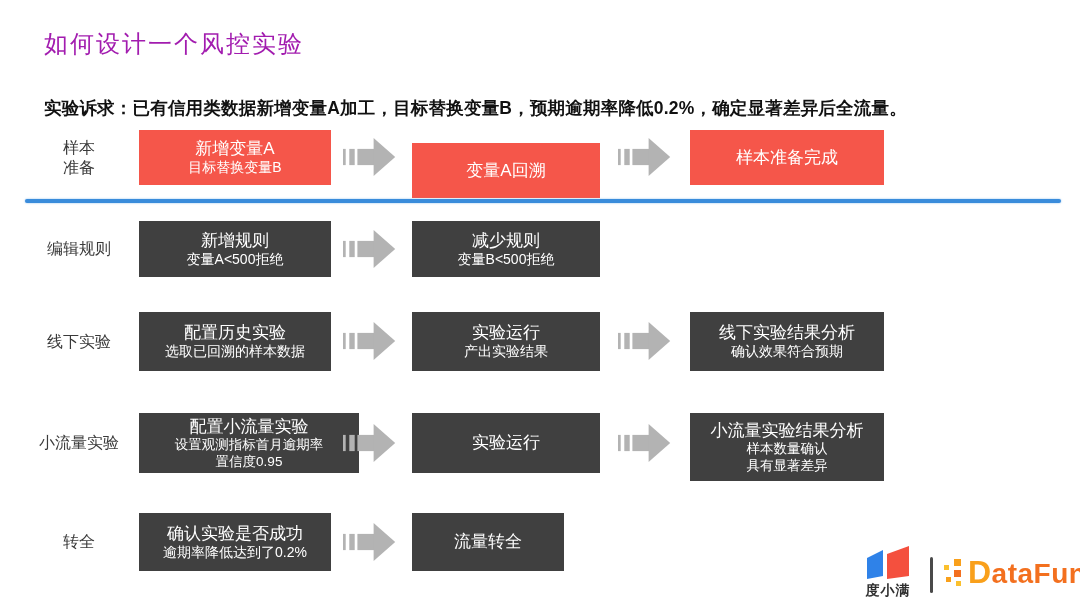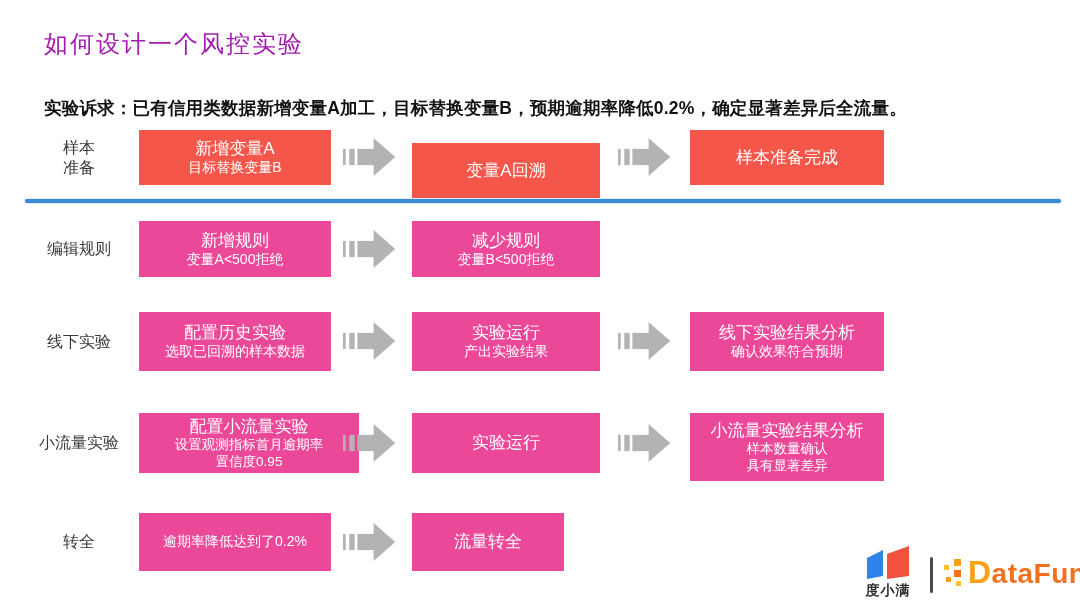--- a/index.html
+++ b/index.html
@@ -18,21 +18,21 @@
   .row-label{
     position:absolute;left:26px;width:106px;display:flex;flex-direction:column;
     align-items:center;justify-content:center;color:#3a3a3a;font-size:16px;
     line-height:20px;text-align:center;
   }
   .box{
     position:absolute;display:flex;flex-direction:column;align-items:center;
     justify-content:center;color:#ffffff;text-align:center;line-height:1.25;
   }
   .box.red{background:#f5564a;}
-  .box.blue{background:#ec4899;}
+  .box.blue{background:#404040;}
   .box .l1{font-size:17px;}
   .box .ls{font-size:14px;}
   .box .lxs{font-size:13.5px;}
   .arrow{position:absolute;width:54px;height:48px;}
   .arrow svg{display:block;width:100%;height:100%;}
   .divider{
     position:absolute;left:25px;top:199px;width:1036px;height:4px;
     background:#3a8cdb;border-radius:2px;
     box-shadow:0 0 2px rgba(120,180,235,.9);
   }
@@ -169,20 +169,21 @@
 <div class="box blue" style="left:690px;top:413px;width:194px;height:68px;">
   <span class="l1">小流量实验结果分析</span>
   <span class="lxs">样本数量确认</span>
   <span class="lxs">具有显著差异</span>
 </div>
 
 <div class="row-label" style="top:513px;height:58px;">
   <span>转全</span>
 </div>
 <div class="box blue" style="left:139px;top:513px;width:192px;height:58px;">
+  <span class="l1">确认实验是否成功</span>
   <span class="ls">逾期率降低达到了0.2%</span>
 </div>
 <div class="arrow" style="left:343px;top:518px;">
   <svg viewBox="0 0 60 48" fill="#b3b3b3">
       <rect x="0" y="15" width="3" height="18"></rect>
       <rect x="7" y="15" width="6" height="18"></rect>
       <rect x="16" y="15" width="19" height="18"></rect>
       <polygon points="34,3 58,24 34,45"></polygon>
     </svg>
 </div>

